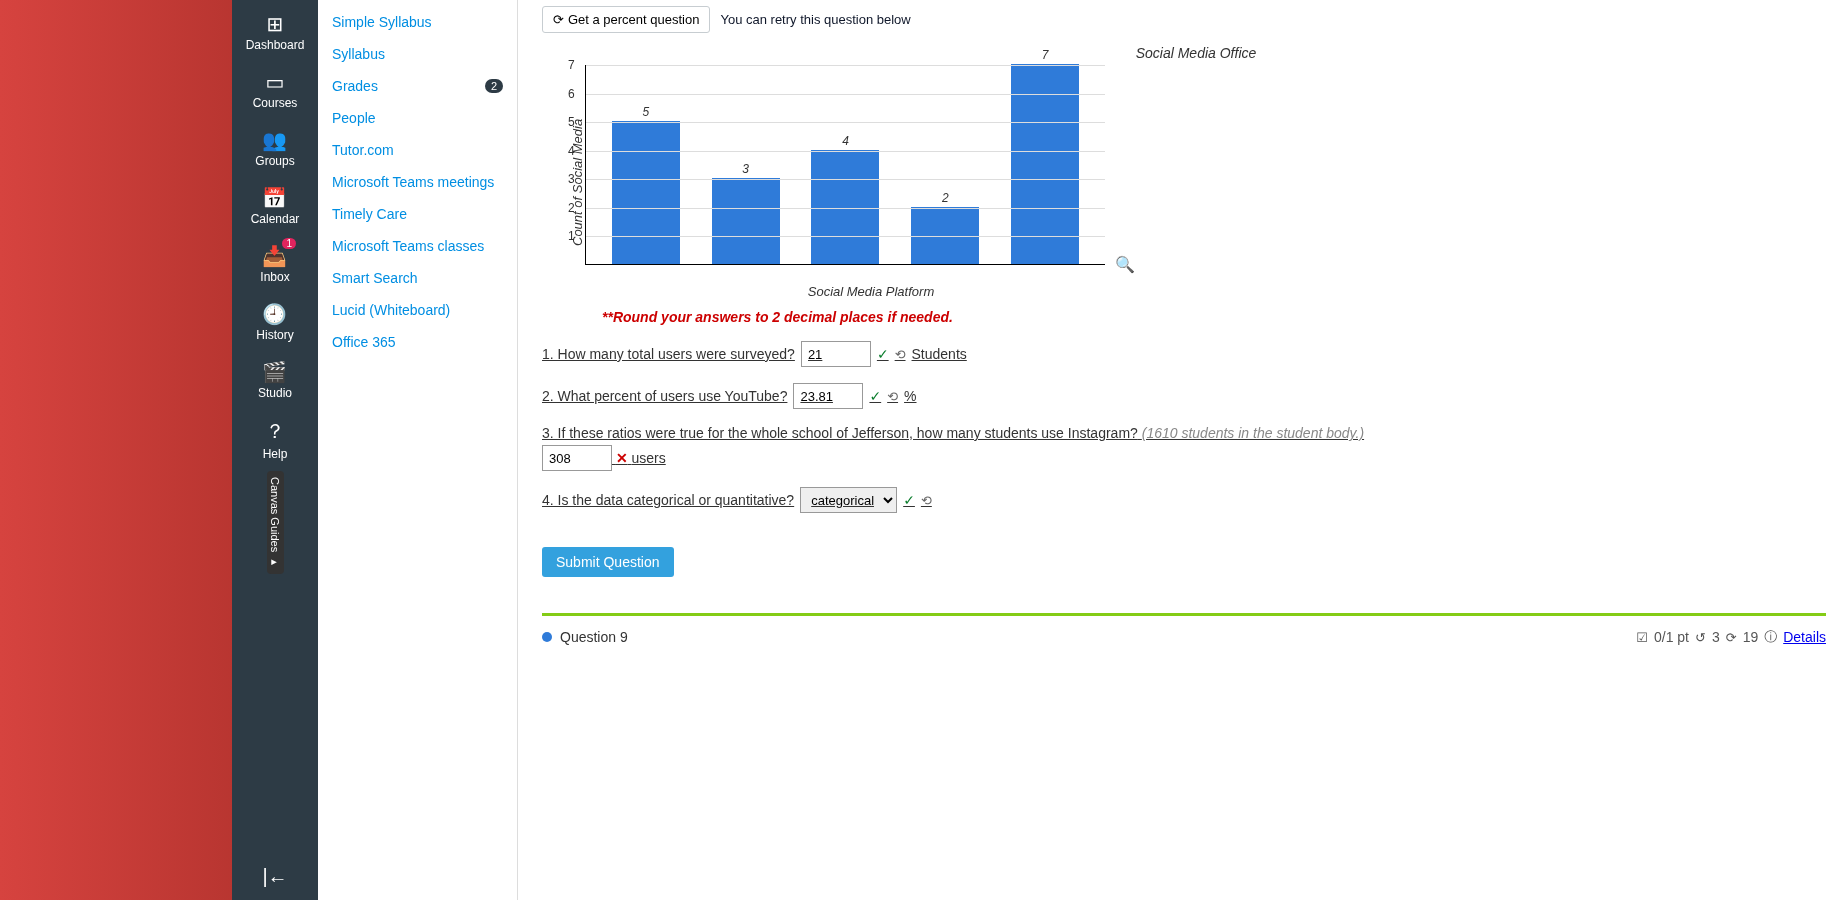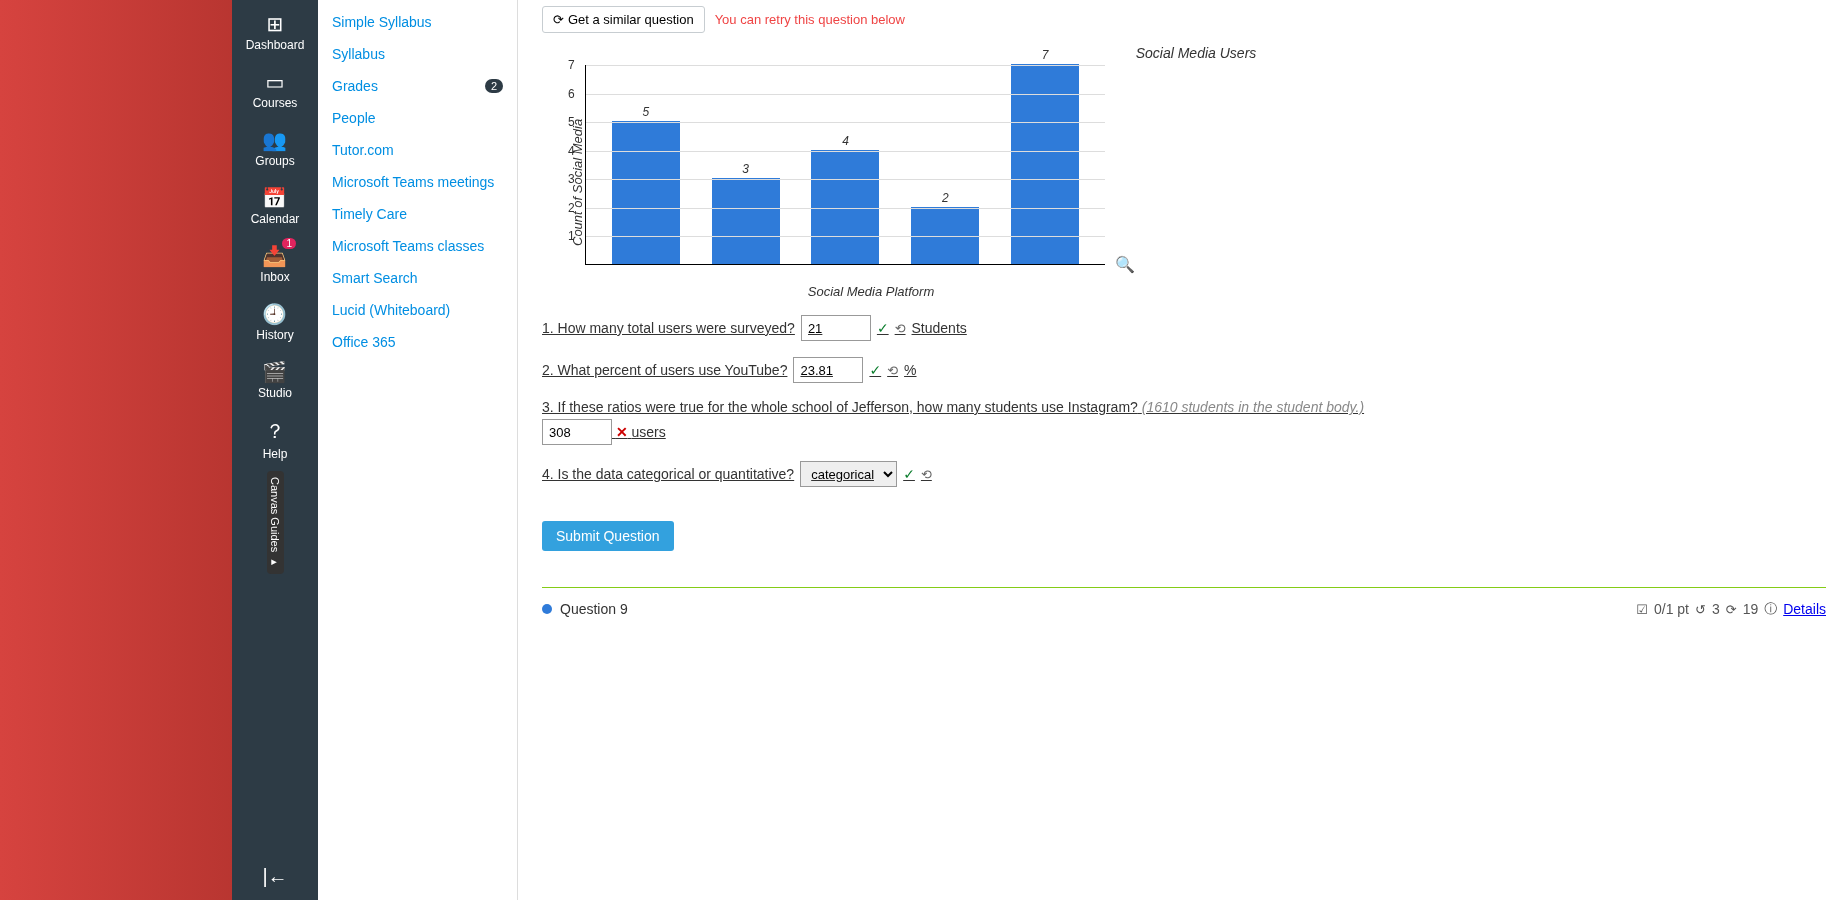--- a/index.html
+++ b/index.html
@@ -10,21 +10,21 @@
 .canvas-rail .rail-icon { font-size: 20px; display: block; margin-bottom: 2px; }
 .canvas-rail .rail-badge { position: absolute; top: 2px; right: 22px; background: #e0245e; color:#fff; border-radius: 8px; font-size:10px; padding:0 4px; }
 .rail-collapse { margin-top: auto; padding: 12px; font-size: 20px; cursor:pointer; }
 .rail-guides { writing-mode: vertical-rl; font-size: 11px; background:#333; padding:6px 2px; border-radius:4px; margin-bottom:8px; cursor:pointer; }
 .course-nav { width: 200px; background: #fff; border-right: 1px solid #ddd; padding: 6px 0; }
 .course-nav .nav-link { display:flex; align-items:center; justify-content:space-between; padding: 8px 14px; color: #008ee2; font-size: 14px; cursor: pointer; }
 .course-nav .badge { background:#2d3b45; color:#fff; border-radius:10px; font-size:11px; padding:1px 6px; }
 .content { flex:1; background:#fff; padding: 0 12px 20px 24px; overflow:auto; }
 .topbar { display:flex; align-items:center; gap:10px; padding: 6px 0 12px; }
 .topbar button { background:#fff; border:1px solid #c7cdd1; border-radius:3px; padding:5px 10px; font-size:13px; cursor:pointer; display:flex; align-items:center; gap:4px; }
-.topbar .retry-text { font-size:13px; color:#ef4444; }
+.topbar .retry-text { font-size:13px; color:#0f172a; }
 .prompt { font-weight:600; margin: 4px 0 10px; }
 .chart-wrap { margin-left: 24px; margin-bottom:10px; }
 .chart-title { text-align:center; font-style:italic; margin-bottom:4px; }
 .chart { display:flex; }
 .ylabel { writing-mode: vertical-rl; transform: rotate(180deg); text-align:center; font-style:italic; font-size:13px; padding-right:4px; }
 .plot { position:relative; width:520px; height:200px; border-left:1px solid #000; border-bottom:1px solid #000; }
 .grid { position:absolute; left:0; right:0; border-top:1px solid #ddd; }
 .tick-y { position:absolute; left:-18px; font-size:12px; transform:translateY(-50%); }
 .bars { position:absolute; inset:0; display:flex; align-items:flex-end; justify-content:space-around; padding:0 10px; }
 .bar-col { display:flex; flex-direction:column; align-items:center; width:70px; }
@@ -38,21 +38,21 @@
 .qline input, .qline select { border:1px solid #999; padding:3px 6px; font-size:13px; height:26px; }
 .qline input { width:70px; }
 .mark-ok { color:#0a7d2c; font-size:14px; }
 .mark-bad { color:#c00; font-size:14px; font-weight:bold; }
 .rollback { color:#666; font-size:13px; }
 .sub { color:#888; font-style:italic; }
 .hint { font-style:italic; color:#888; margin-left: 14px; }
 .help-row { margin-top:18px; }
 .help-row a { color:#008ee2; text-decoration:none; }
 .submit-btn { margin-top:18px; background:#33a1de; color:#fff; border:none; padding:7px 14px; border-radius:3px; font-size:14px; cursor:pointer; }
-.footer-q { margin-top:36px; padding-top:12px; border-top:1px solid #84cc16; display:flex; align-items:center; justify-content:space-between; font-size:14px; }
+.footer-q { margin-top:36px; padding-top:12px; border-top:3px solid #84cc16; display:flex; align-items:center; justify-content:space-between; font-size:14px; }
 .footer-q .left { display:flex; align-items:center; gap:8px; }
 .footer-q .dot { width:10px; height:10px; border-radius:50%; background:#2f7bd9; display:inline-block; }
 .footer-q .right { display:flex; align-items:center; gap:6px; color:#555; }
 .footer-q .ic { font-size:13px; }
 </style>
 </head>
 <body>
 
 <div class="photo-bg"></div>
 
@@ -128,28 +128,28 @@
     </div>
   <div class="nav-link">
       <span>Office 365</span>
     </div>
 </nav>
 
 <main class="content">
   <div class="topbar">
     <button>
       <span>⟳</span>
-      <span>Get a similar question</span>
+      <span>Get a percent question</span>
     </button>
     <span class="retry-text">You can retry this question below</span>
   </div>
 
 
   <div class="chart-wrap">
-    <div class="chart-title">Social Media Users</div>
+    <div class="chart-title">Social Media Office</div>
     <div class="chart">
       <div class="ylabel">Count of Social Media</div>
       <div style="position:relative">
         <div class="plot" id="plot">
           <div class="bars" id="bars">
               <div class="bar-col">
                 <div class="bar-val">5</div>
                 <div class="bar" style="height: 142.857px;"></div>
               </div>
               <div class="bar-col">
@@ -183,20 +183,21 @@
             <div class="grid" style="top: 28.5714px;"></div>
             <div class="tick-y" style="top: 28.5714px;">6</div>
             <div class="grid" style="top: 0px;"></div>
             <div class="tick-y" style="top: 0px;">7</div>
           </div>
         <div class="xlabel">Social Media Platform</div>
       </div>
     </div>
   </div>
 
+  <p class="note">**Round your answers to 2 decimal places if needed.</p>
 
   <div class="qline">
     <span>1. How many total users were surveyed?</span>
     <input value="21" style="">
     <span class="mark-ok">✓</span>
     <span class="rollback">⟲</span>
     <span>Students</span>
   </div>
 
   <div class="qline">

